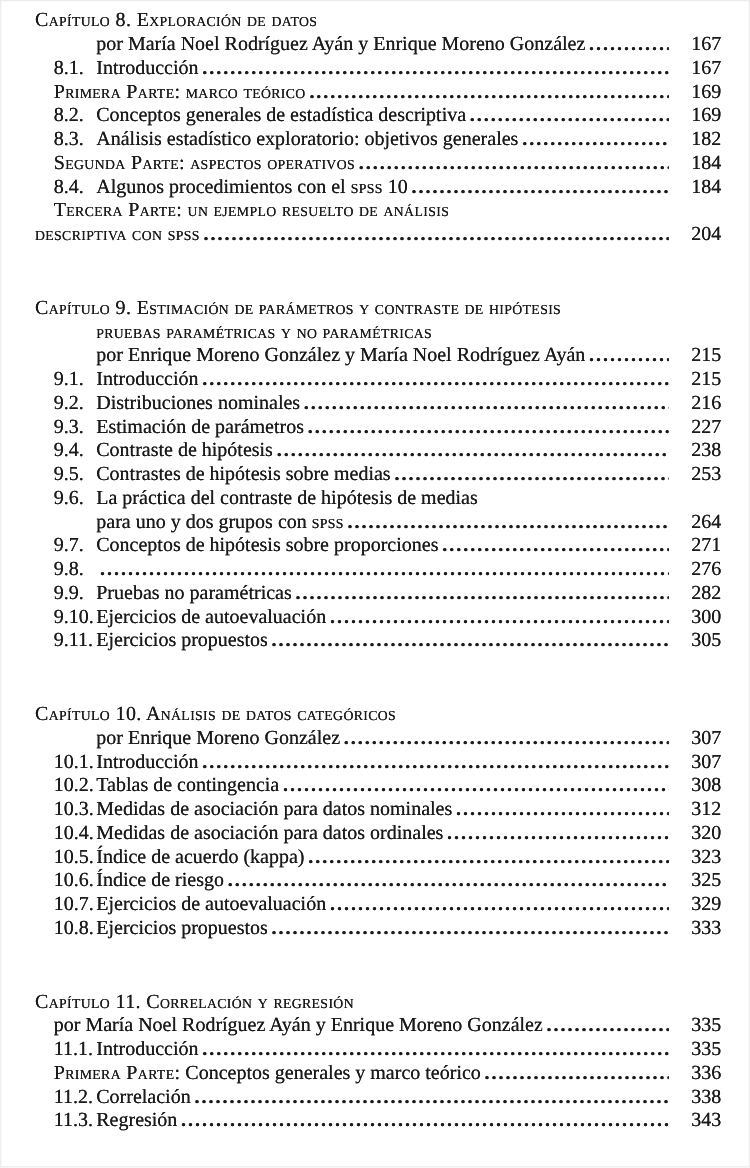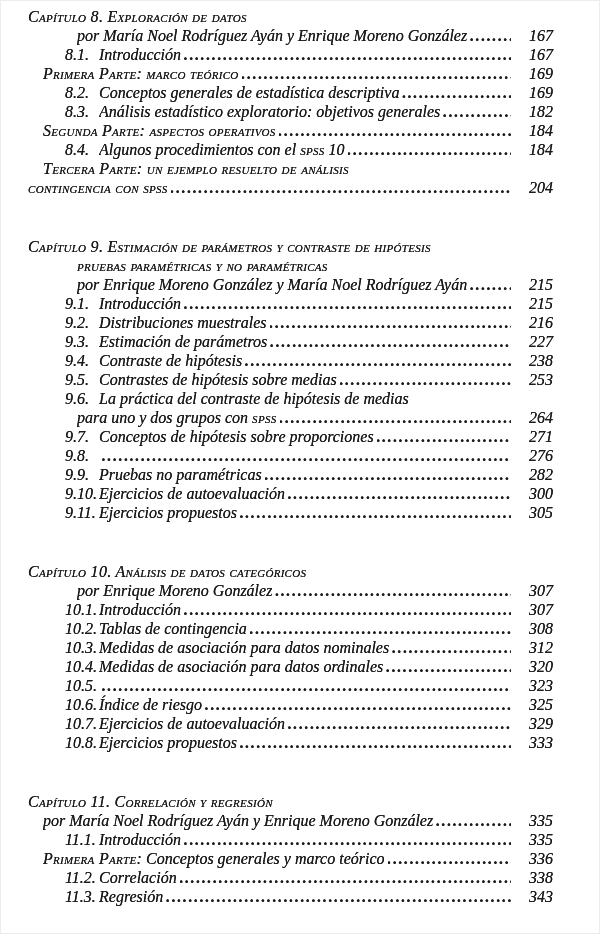--- a/index.html
+++ b/index.html
@@ -9,42 +9,40 @@
   }
   body {
     width: 600px;
     height: 934px;
     overflow: hidden;
     font-family: "Liberation Serif", "DejaVu Serif", serif;
     color: #1b1b1b;
     box-shadow: inset 0 0 0 1px #ececec;
   }
   .page {
-    padding: 7px 41px 0 28px;
-    font-style: italic;
+    padding: 7px 17px 0 28px;
     
   }
   .section { }
   .section + .section { margin-top: 40px; }
 
   .row {
     display: flex;
     align-items: baseline;
     font-size: 16px;
     line-height: 19px;
     white-space: nowrap;
     text-shadow: 0 0 0.35px currentColor; 
   }
   .i0 { padding-left: 0; }
   .i1 { padding-left: 15px; }
   .i2 { padding-left: 49px; }
 
   .num {
     flex: 0 0 34px;
-    margin-left: 22px;
   }
   .label {
     flex: 0 1 auto;
     overflow: hidden;
   }
   .sc {
     font-variant: small-caps;
     letter-spacing: 0.3px;
   }
   .dots {
@@ -108,21 +106,21 @@
         <div class="row i1">
           <span class="num">8.4.</span>
           <span class="label"><span>Algunos procedimientos con el </span><span class="sc">spss</span><span> 10</span></span>
           <span class="dots"></span>
           <span class="pg">184</span>
         </div>
         <div class="row i1">
           <span class="label"><span class="sc">Tercera Parte: un ejemplo resuelto de análisis</span></span>
         </div>
         <div class="row i0">
-          <span class="label"><span class="sc">contingencia con spss</span></span>
+          <span class="label"><span class="sc">descriptiva con spss</span></span>
           <span class="dots"></span>
           <span class="pg">204</span>
         </div>
       </div>
       <div class="section">
         <div class="row i0">
           <span class="label"><span class="sc">Capítulo 9. Estimación de parámetros y contraste de hipótesis</span></span>
         </div>
         <div class="row i2">
           <span class="label"><span class="sc">pruebas paramétricas y no paramétricas</span></span>
@@ -133,21 +131,21 @@
           <span class="pg">215</span>
         </div>
         <div class="row i1">
           <span class="num">9.1.</span>
           <span class="label"><span>Introducción</span></span>
           <span class="dots"></span>
           <span class="pg">215</span>
         </div>
         <div class="row i1">
           <span class="num">9.2.</span>
-          <span class="label"><span>Distribuciones muestrales</span></span>
+          <span class="label"><span>Distribuciones nominales</span></span>
           <span class="dots"></span>
           <span class="pg">216</span>
         </div>
         <div class="row i1">
           <span class="num">9.3.</span>
           <span class="label"><span>Estimación de parámetros</span></span>
           <span class="dots"></span>
           <span class="pg">227</span>
         </div>
         <div class="row i1">
@@ -229,20 +227,21 @@
           <span class="pg">312</span>
         </div>
         <div class="row i1">
           <span class="num">10.4.</span>
           <span class="label"><span>Medidas de asociación para datos ordinales</span></span>
           <span class="dots"></span>
           <span class="pg">320</span>
         </div>
         <div class="row i1">
           <span class="num">10.5.</span>
+          <span class="label"><span>Índice de acuerdo (kappa)</span></span>
           <span class="dots"></span>
           <span class="pg">323</span>
         </div>
         <div class="row i1">
           <span class="num">10.6.</span>
           <span class="label"><span>Índice de riesgo</span></span>
           <span class="dots"></span>
           <span class="pg">325</span>
         </div>
         <div class="row i1">

